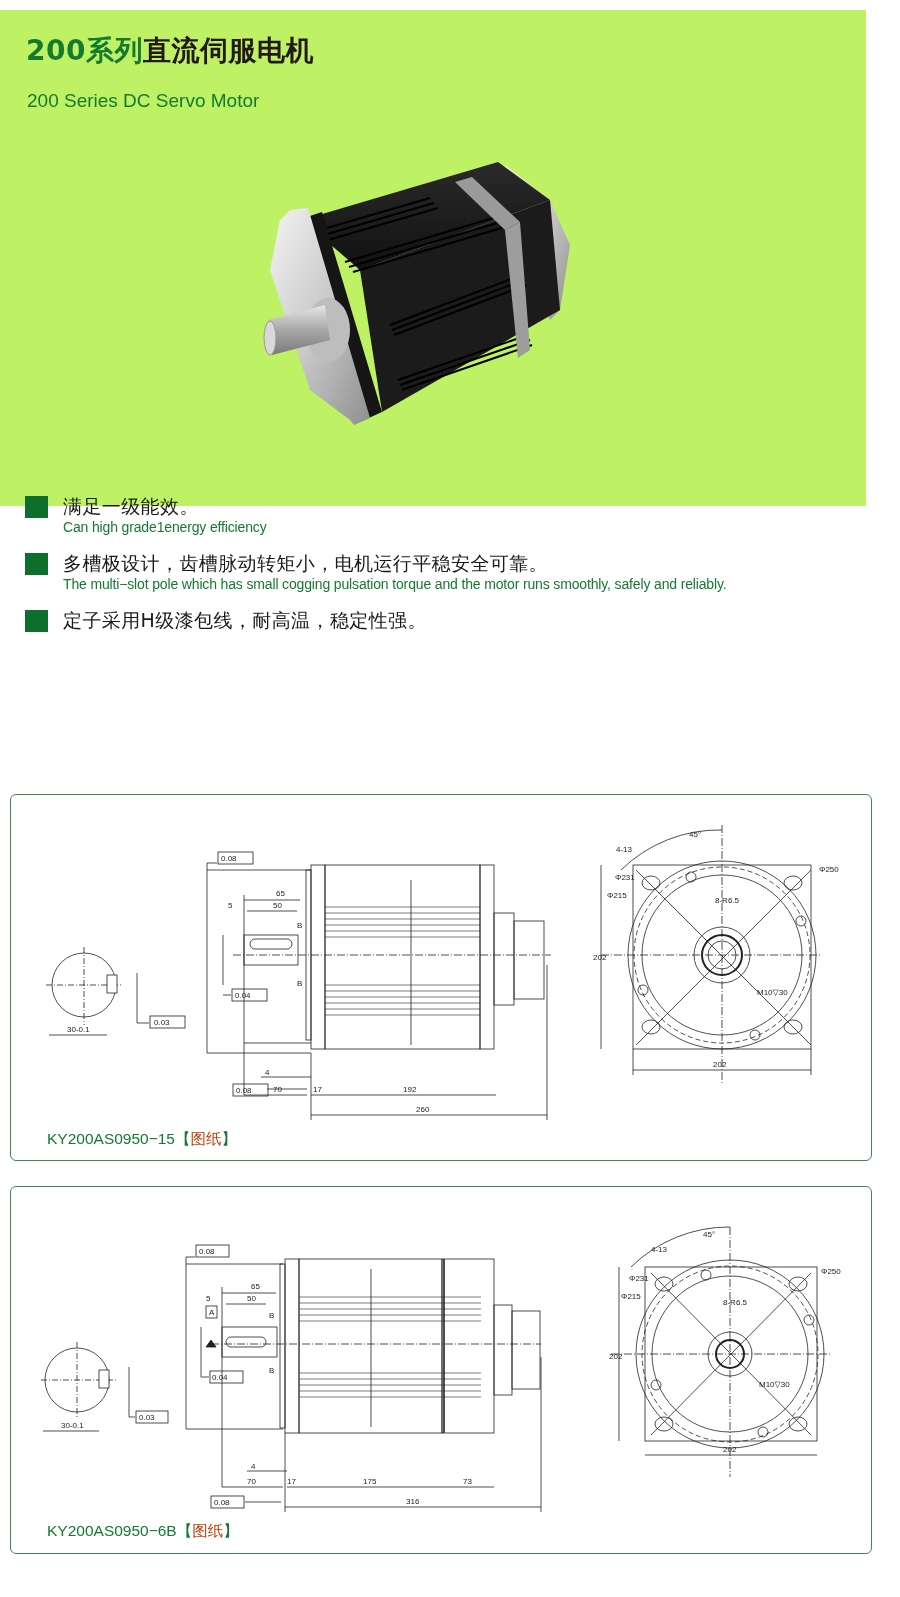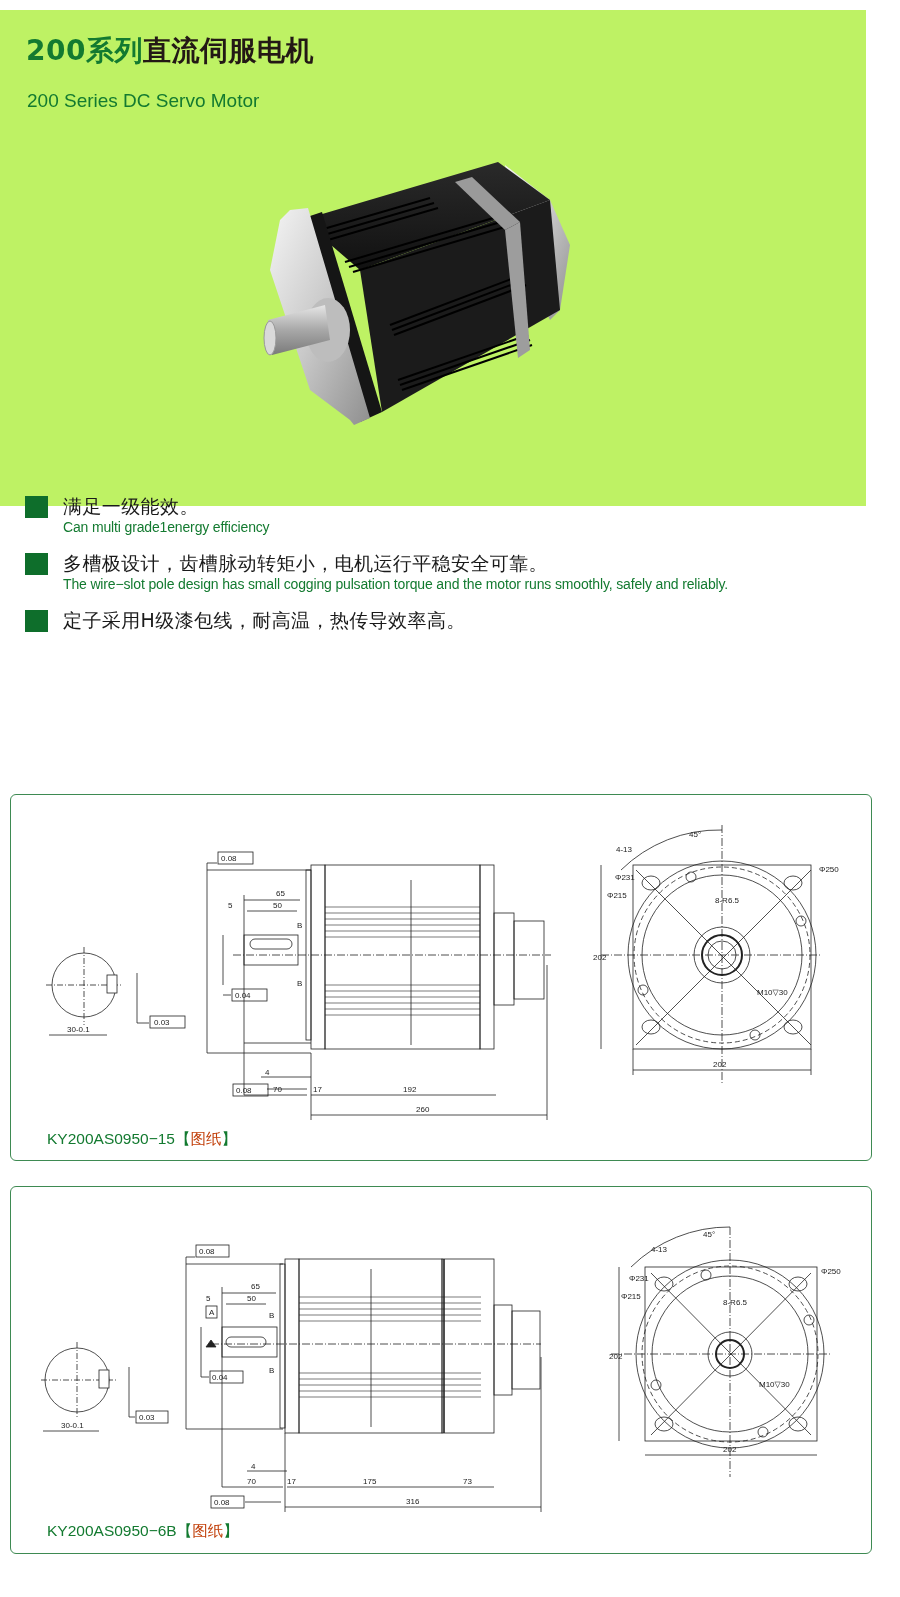--- a/index.html
+++ b/index.html
@@ -80,30 +80,30 @@
     <ellipse cx="78" cy="180" rx="22" ry="32" fill="#bdbdbd"></ellipse>
     <polygon points="18,170 75,155 80,190 22,205" fill="url(#shaft)"></polygon>
     <ellipse cx="20" cy="188" rx="6" ry="17" fill="#d9d9d9" stroke="#999"></ellipse>
   </svg>
 </div>
 
 <div class="features">
   <div class="feature">
     <div class="sq"></div>
     <div class="cn">满足一级能效。</div>
-    <div class="en">Can multi grade1energy efficiency</div>
+    <div class="en">Can high grade1energy efficiency</div>
   </div>
   <div class="feature">
     <div class="sq"></div>
     <div class="cn">多槽极设计，齿槽脉动转矩小，电机运行平稳安全可靠。</div>
-    <div class="en">The wire−slot pole design has small cogging pulsation torque and the motor runs smoothly, safely and reliably.</div>
+    <div class="en">The multi−slot pole which has small cogging pulsation torque and the motor runs smoothly, safely and reliably.</div>
   </div>
   <div class="feature">
     <div class="sq"></div>
-    <div class="cn">定子采用H级漆包线，耐高温，热传导效率高。</div>
+    <div class="cn">定子采用H级漆包线，耐高温，稳定性强。</div>
   </div>
 </div>
 
 <div class="panel panel1">
   <svg width="860" height="365" viewBox="0 0 860 365" style="position:absolute;left:0;top:0">
     <g fill="none" stroke="#222" stroke-width="0.8">
 
       <circle cx="73" cy="190" r="32"></circle>
       <line x1="35" y1="190" x2="110" y2="190" stroke-dasharray="6,2,1,2"></line>
       <line x1="73" y1="152" x2="73" y2="230" stroke-dasharray="6,2,1,2"></line>

